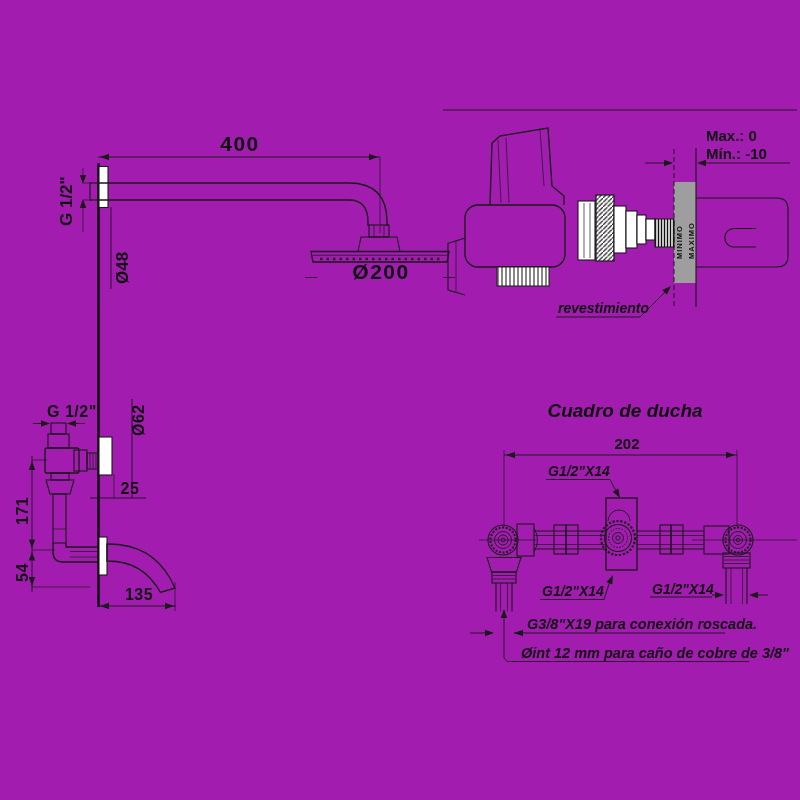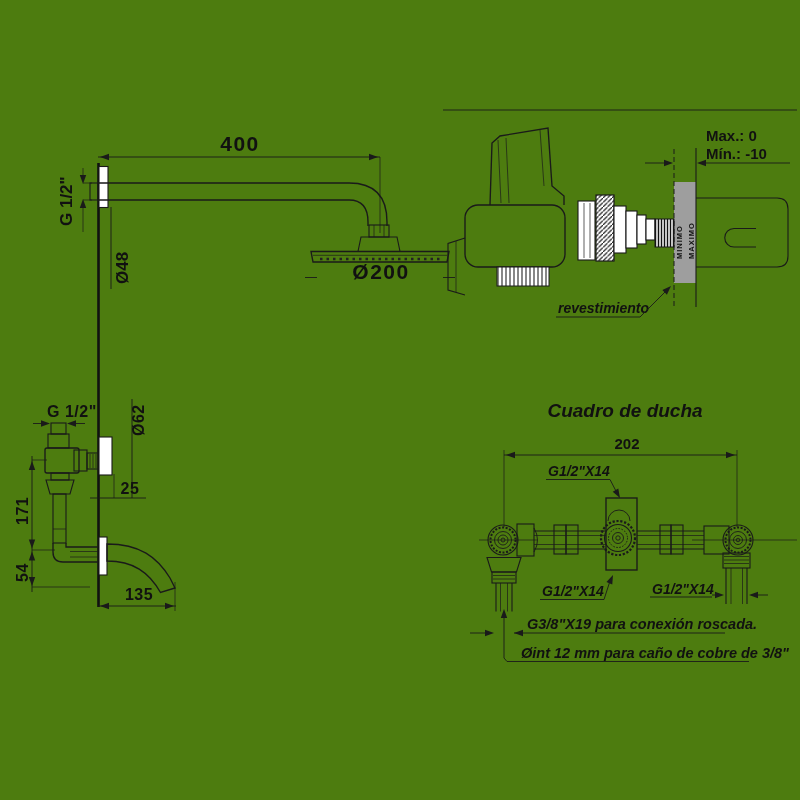--- a/index.html
+++ b/index.html
@@ -1,16 +1,16 @@
 <!DOCTYPE html>
 <html><head>
 <meta charset="utf-8">
 <style>
   html,body{margin:0;padding:0;background:#fff;}
-  #stage{position:relative;width:800px;height:800px;background:#4d7c0f;overflow:hidden;}
+  #stage{position:relative;width:800px;height:800px;background:#a21caf;overflow:hidden;}
   svg{display:block;}
   .s  {fill:none;stroke:#1a1a1a;stroke-width:1.1;}
   .s07{fill:none;stroke:#1a1a1a;stroke-width:0.7;}
   .s09{fill:none;stroke:#1a1a1a;stroke-width:0.9;}
   .s13{fill:none;stroke:#1a1a1a;stroke-width:1.35;}
   .thick{fill:none;stroke:#111;stroke-width:2.6;}
   .wfill{fill:#ffffff;stroke:#1a1a1a;stroke-width:1.1;}
   .t-dim-lg{font:bold 21px "Liberation Sans",sans-serif;fill:#111;letter-spacing:1.5px;}
   .t-dim17{font:bold 17px "Liberation Sans",sans-serif;fill:#111;}
   .t-dim{font:bold 16px "Liberation Sans",sans-serif;fill:#111;letter-spacing:0.5px;}

